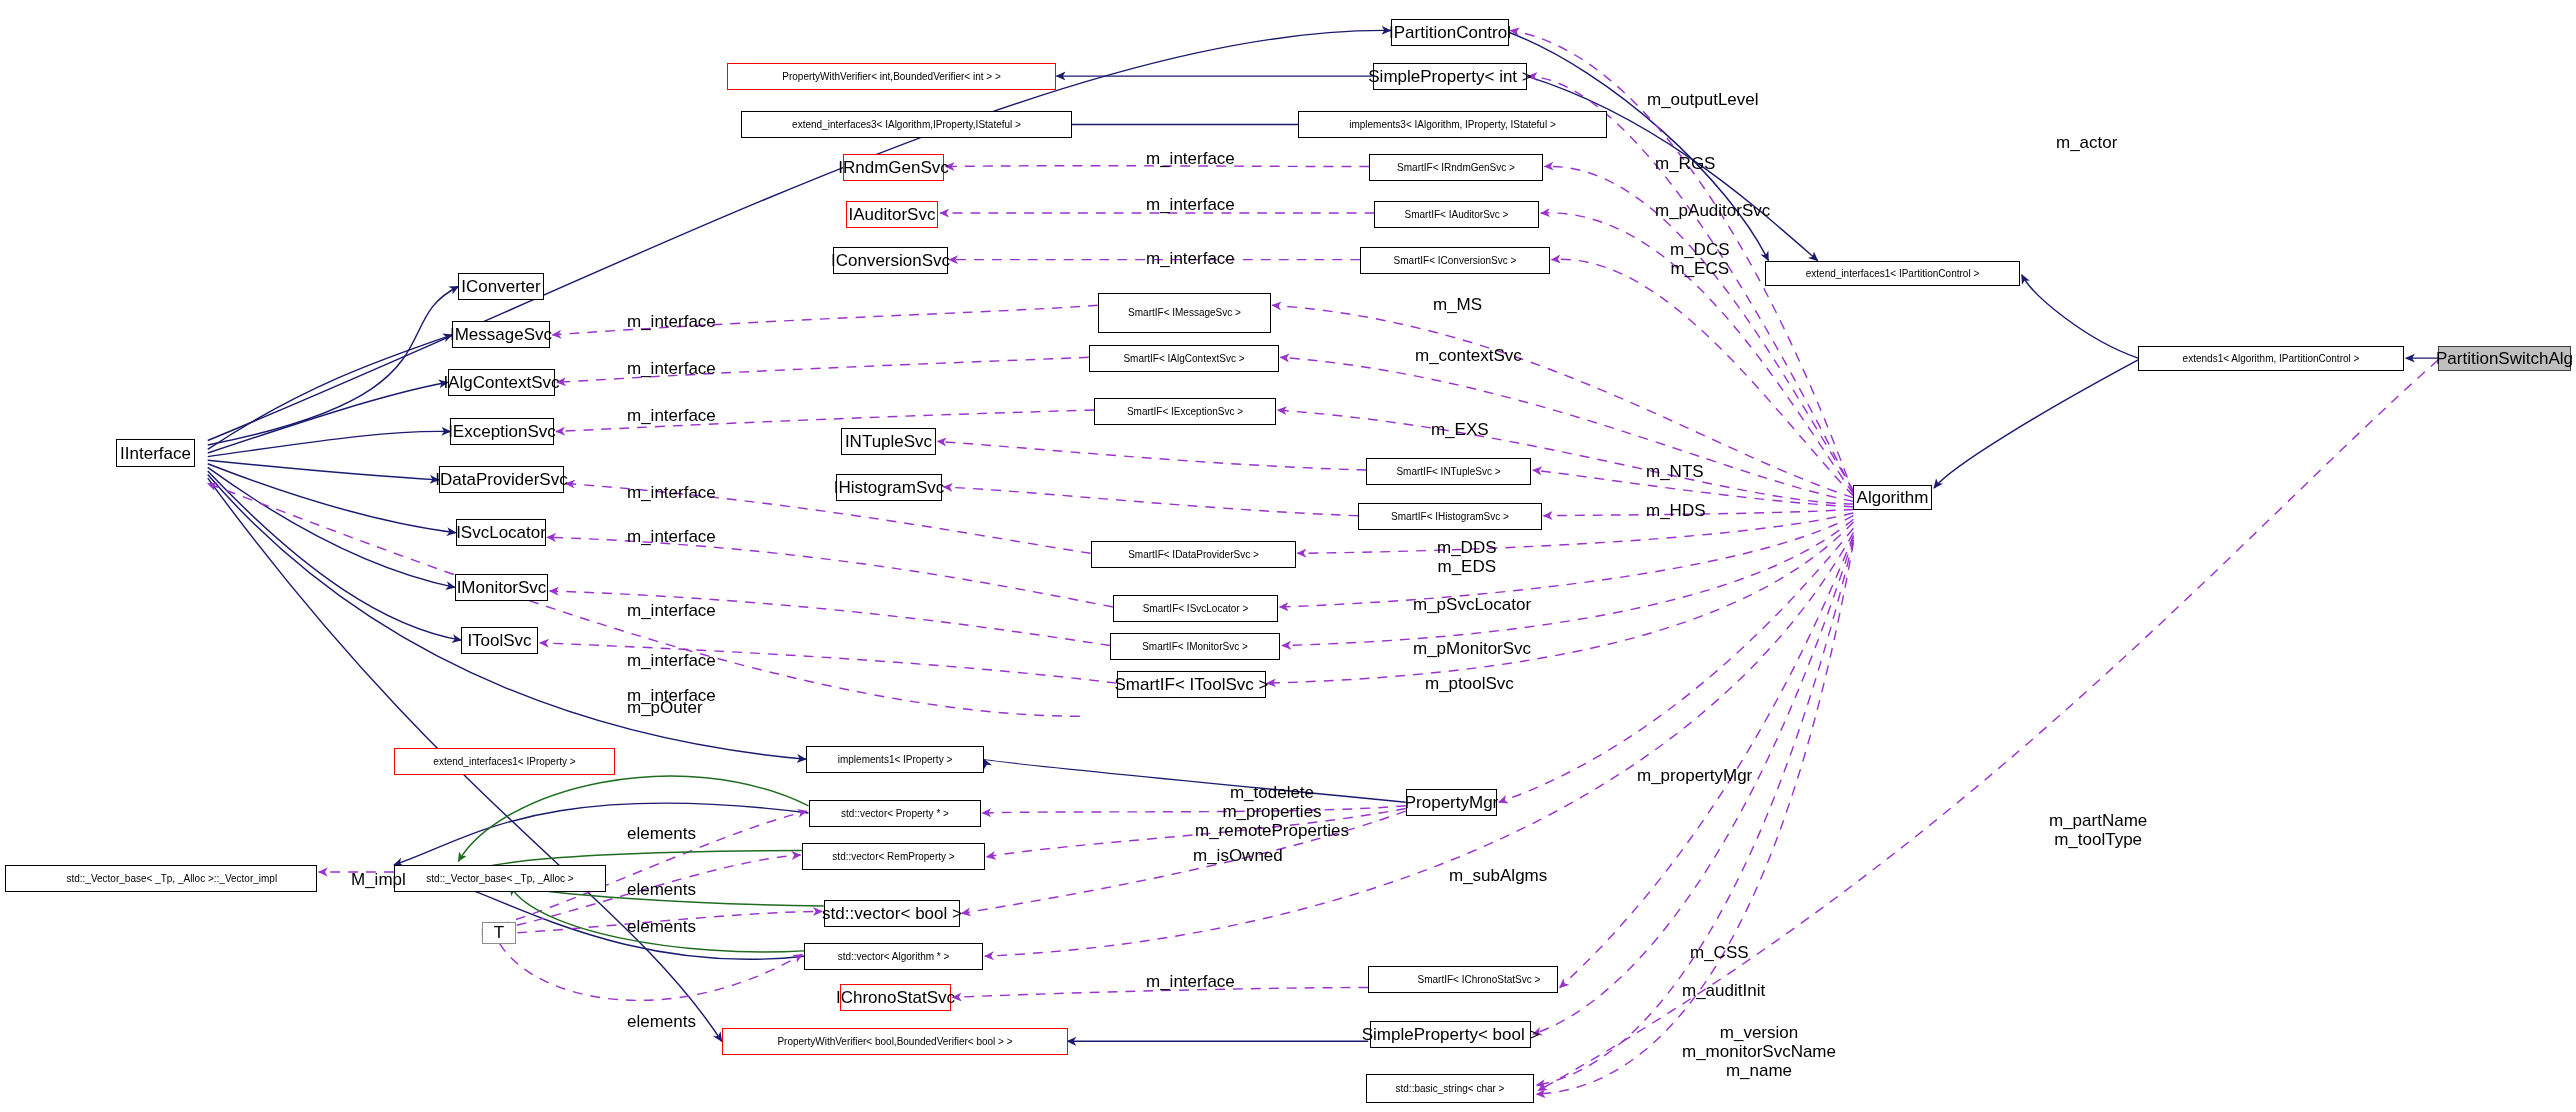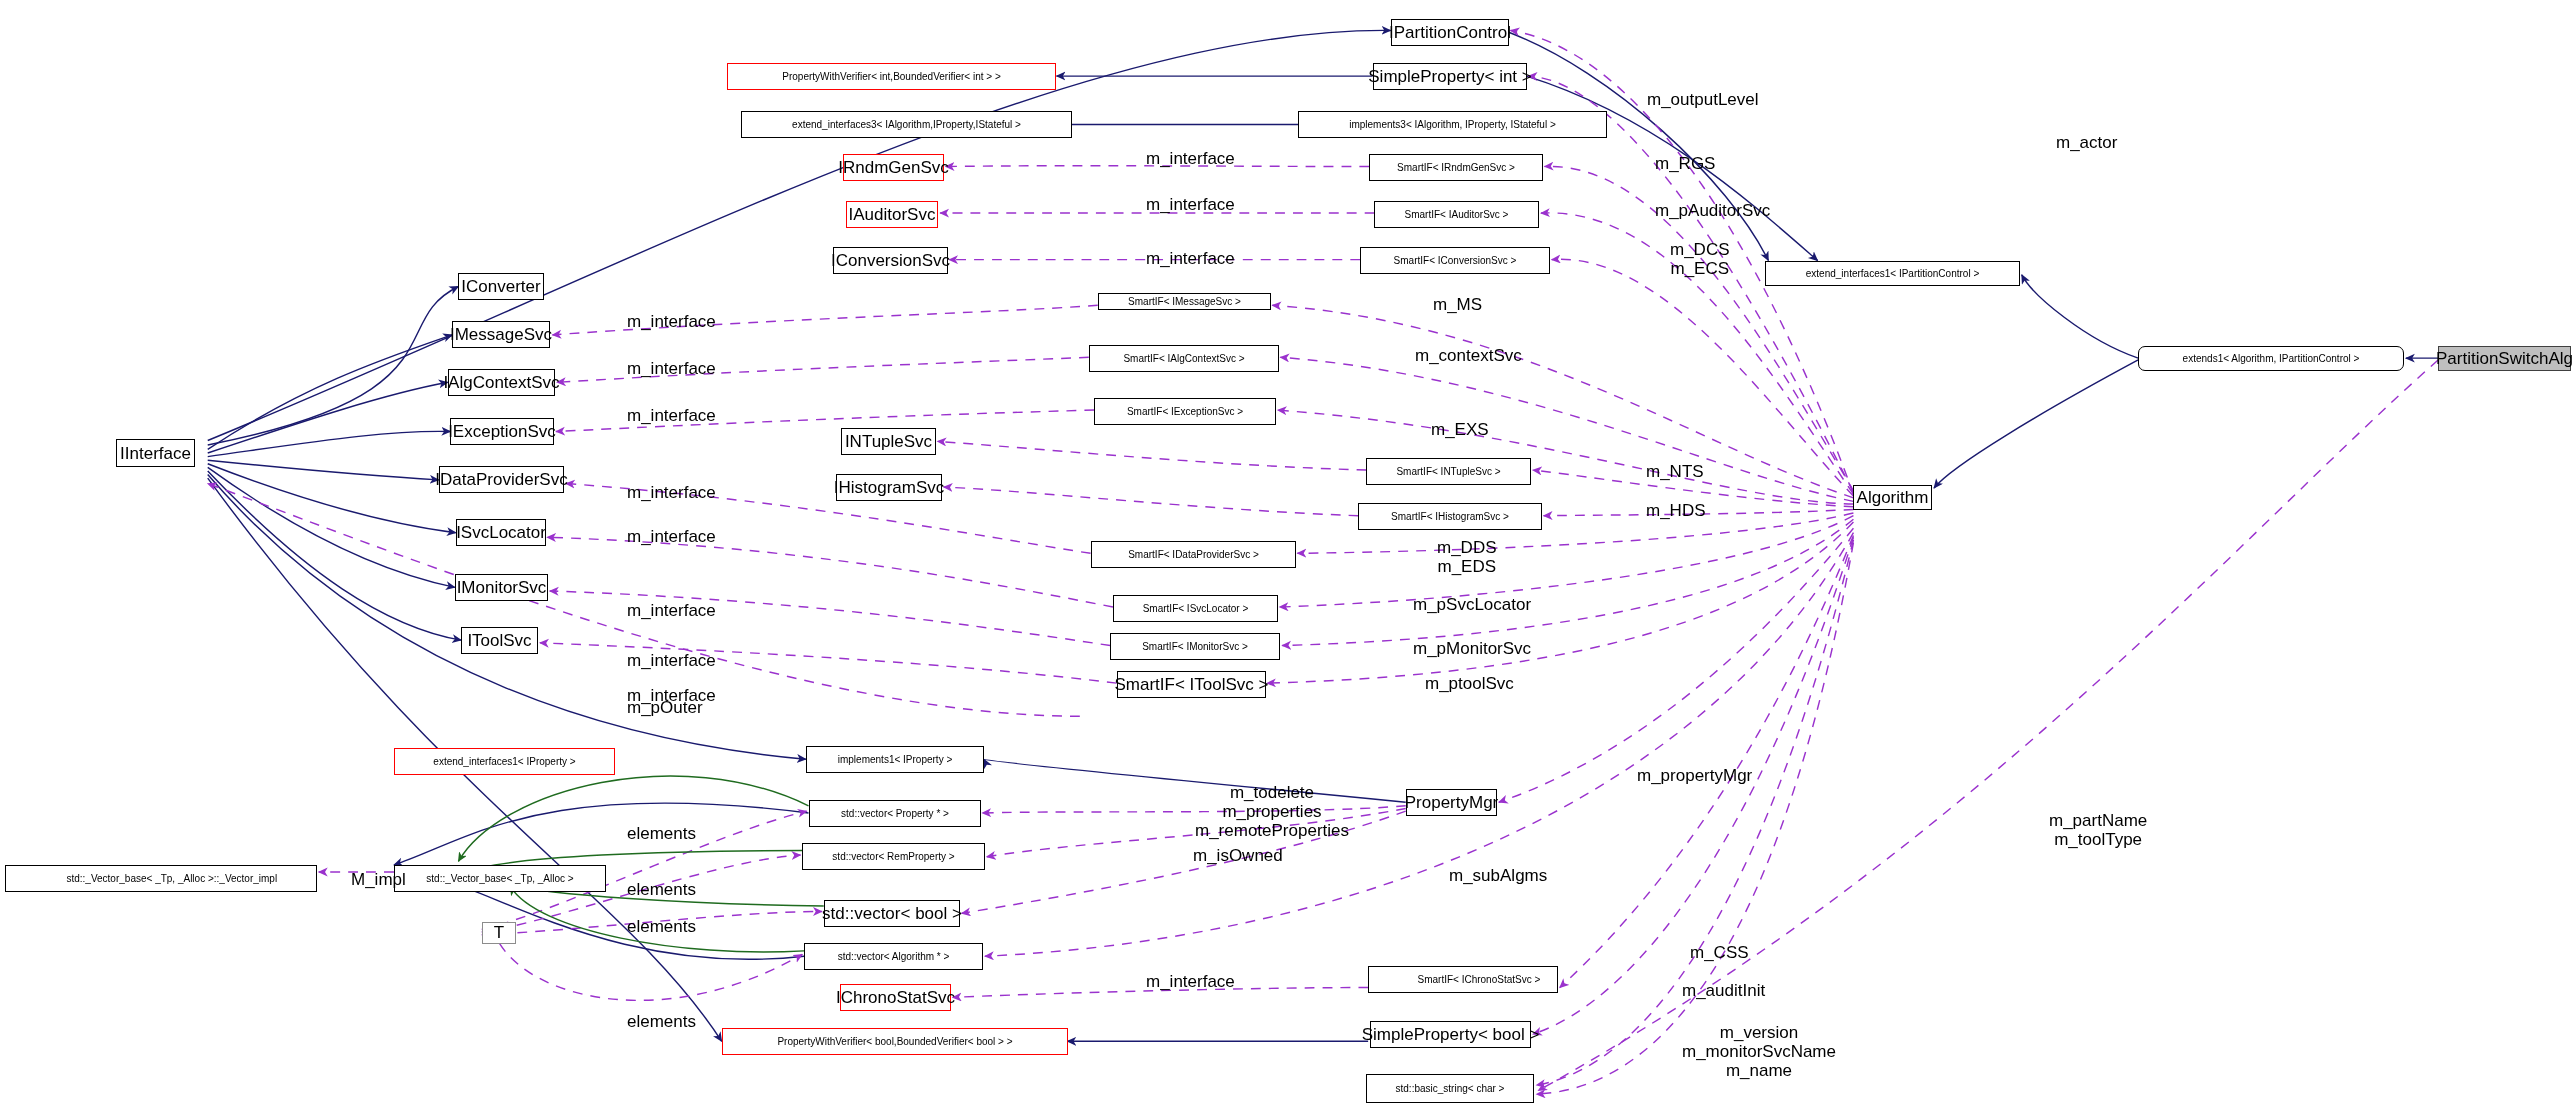--- a/index.html
+++ b/index.html
@@ -150,21 +150,21 @@
       <div class="node red sm" style="left: 727px; top: 63px; width: 329px; height: 27px;">PropertyWithVerifier&lt; int,BoundedVerifier&lt; int &gt; &gt;</div>
       <div class="node" style="left: 1373px; top: 63px; width: 154px; height: 27px;">SimpleProperty&lt; int &gt;</div>
       <div class="node sm" style="left: 727px; top: 111px; width: 331px; height: 27px; margin-left: 14px;">extend_interfaces3&lt; IAlgorithm,IProperty,IStateful &gt;</div>
       <div class="node sm" style="left: 1298px; top: 111px; width: 309px; height: 27px;">implements3&lt; IAlgorithm, IProperty, IStateful &gt;</div>
       <div class="node red" style="left: 843px; top: 154px; width: 101px; height: 27px;">IRndmGenSvc</div>
       <div class="node sm" style="left: 1369px; top: 154px; width: 174px; height: 27px;">SmartIF&lt; IRndmGenSvc &gt;</div>
       <div class="node red" style="left: 846px; top: 201px; width: 92px; height: 27px;">IAuditorSvc</div>
       <div class="node sm" style="left: 1374px; top: 201px; width: 165px; height: 27px;">SmartIF&lt; IAuditorSvc &gt;</div>
       <div class="node" style="left: 833px; top: 247px; width: 115px; height: 27px;">IConversionSvc</div>
       <div class="node sm" style="left: 1360px; top: 247px; width: 190px; height: 27px;">SmartIF&lt; IConversionSvc &gt;</div>
-      <div class="node sm" style="left: 1098px; top: 293px; width: 173px; height: 17px;">SmartIF&lt; IMessageSvc &gt;</div>
+      <div class="node sm" style="left: 1098px; top: 293px; width: 173px; height: 40px;">SmartIF&lt; IMessageSvc &gt;</div>
       <div class="node sm" style="left: 1089px; top: 345px; width: 190px; height: 27px;">SmartIF&lt; IAlgContextSvc &gt;</div>
       <div class="node sm" style="left: 1094px; top: 398px; width: 182px; height: 27px;">SmartIF&lt; IExceptionSvc &gt;</div>
       <div class="node" style="left: 841px; top: 428px; width: 95px; height: 27px;">INTupleSvc</div>
       <div class="node sm" style="left: 1366px; top: 458px; width: 165px; height: 27px;">SmartIF&lt; INTupleSvc &gt;</div>
       <div class="node" style="left: 836px; top: 474px; width: 106px; height: 27px;">IHistogramSvc</div>
       <div class="node sm" style="left: 1358px; top: 503px; width: 184px; height: 27px;">SmartIF&lt; IHistogramSvc &gt;</div>
       <div class="node sm" style="left: 1091px; top: 541px; width: 205px; height: 27px;">SmartIF&lt; IDataProviderSvc &gt;</div>
       <div class="node sm" style="left: 1113px; top: 595px; width: 165px; height: 27px;">SmartIF&lt; ISvcLocator &gt;</div>
       <div class="node sm" style="left: 1110px; top: 633px; width: 170px; height: 27px;">SmartIF&lt; IMonitorSvc &gt;</div>
       <div class="node" style="left: 1117px; top: 671px; width: 149px; height: 27px;">SmartIF&lt; IToolSvc &gt;</div>
@@ -178,21 +178,21 @@
       <div class="node" style="left: 824px; top: 900px; width: 136px; height: 27px;">std::vector&lt; bool &gt;</div>
       <div class="node grey" style="left: 482px; top: 922px; width: 34px; height: 21.5px;">T</div>
       <div class="node sm" style="left: 804px; top: 943px; width: 179px; height: 27px;">std::vector&lt; Algorithm * &gt;</div>
       <div class="node red" style="left: 840px; top: 984px; width: 111px; height: 27px;">IChronoStatSvc</div>
       <div class="node sm" style="left: 1368px; top: 966px; width: 190px; height: 27px; padding-left: 39px;">SmartIF&lt; IChronoStatSvc &gt;</div>
       <div class="node red sm" style="left: 722px; top: 1028px; width: 346px; height: 27px;">PropertyWithVerifier&lt; bool,BoundedVerifier&lt; bool &gt; &gt;</div>
       <div class="node" style="left: 1370px; top: 1021px; width: 161px; height: 27px;">SimpleProperty&lt; bool &gt;</div>
       <div class="node sm" style="left: 1366px; top: 1074px; width: 168px; height: 29px; text-align: center;">std::basic_string&lt; char &gt;</div>
       <div class="node" style="left: 1853px; top: 485px; width: 79px; height: 25px;">Algorithm</div>
       <div class="node sm" style="left: 1765px; top: 261px; width: 255px; height: 25px;">extend_interfaces1&lt; IPartitionControl &gt;</div>
-      <div class="node sm" style="left: 2138px; top: 346px; width: 266px; height: 25px; border-radius: 7px;">extends1&lt; Algorithm, IPartitionControl &gt;</div>
+      <div class="node sm" style="left: 2138px; top: 346px; width: 266px; height: 25px;">extends1&lt; Algorithm, IPartitionControl &gt;</div>
       <div class="node current" style="left: 2438px; top: 346px; width: 133px; height: 25px;">PartitionSwitchAlg</div>
     </div>
   <div id="labels-layer">
       <div class="elabel" style="left: 1146px; top: 249px;">m_interface</div>
       <div class="elabel" style="left: 1146px; top: 195px;">m_interface</div>
       <div class="elabel" style="left: 1146px; top: 149px;">m_interface</div>
       <div class="elabel" style="left: 627px; top: 312px;">m_interface</div>
       <div class="elabel" style="left: 627px; top: 359px;">m_interface</div>
       <div class="elabel" style="left: 627px; top: 406px;">m_interface</div>
       <div class="elabel" style="left: 627px; top: 483px;">m_interface</div>

